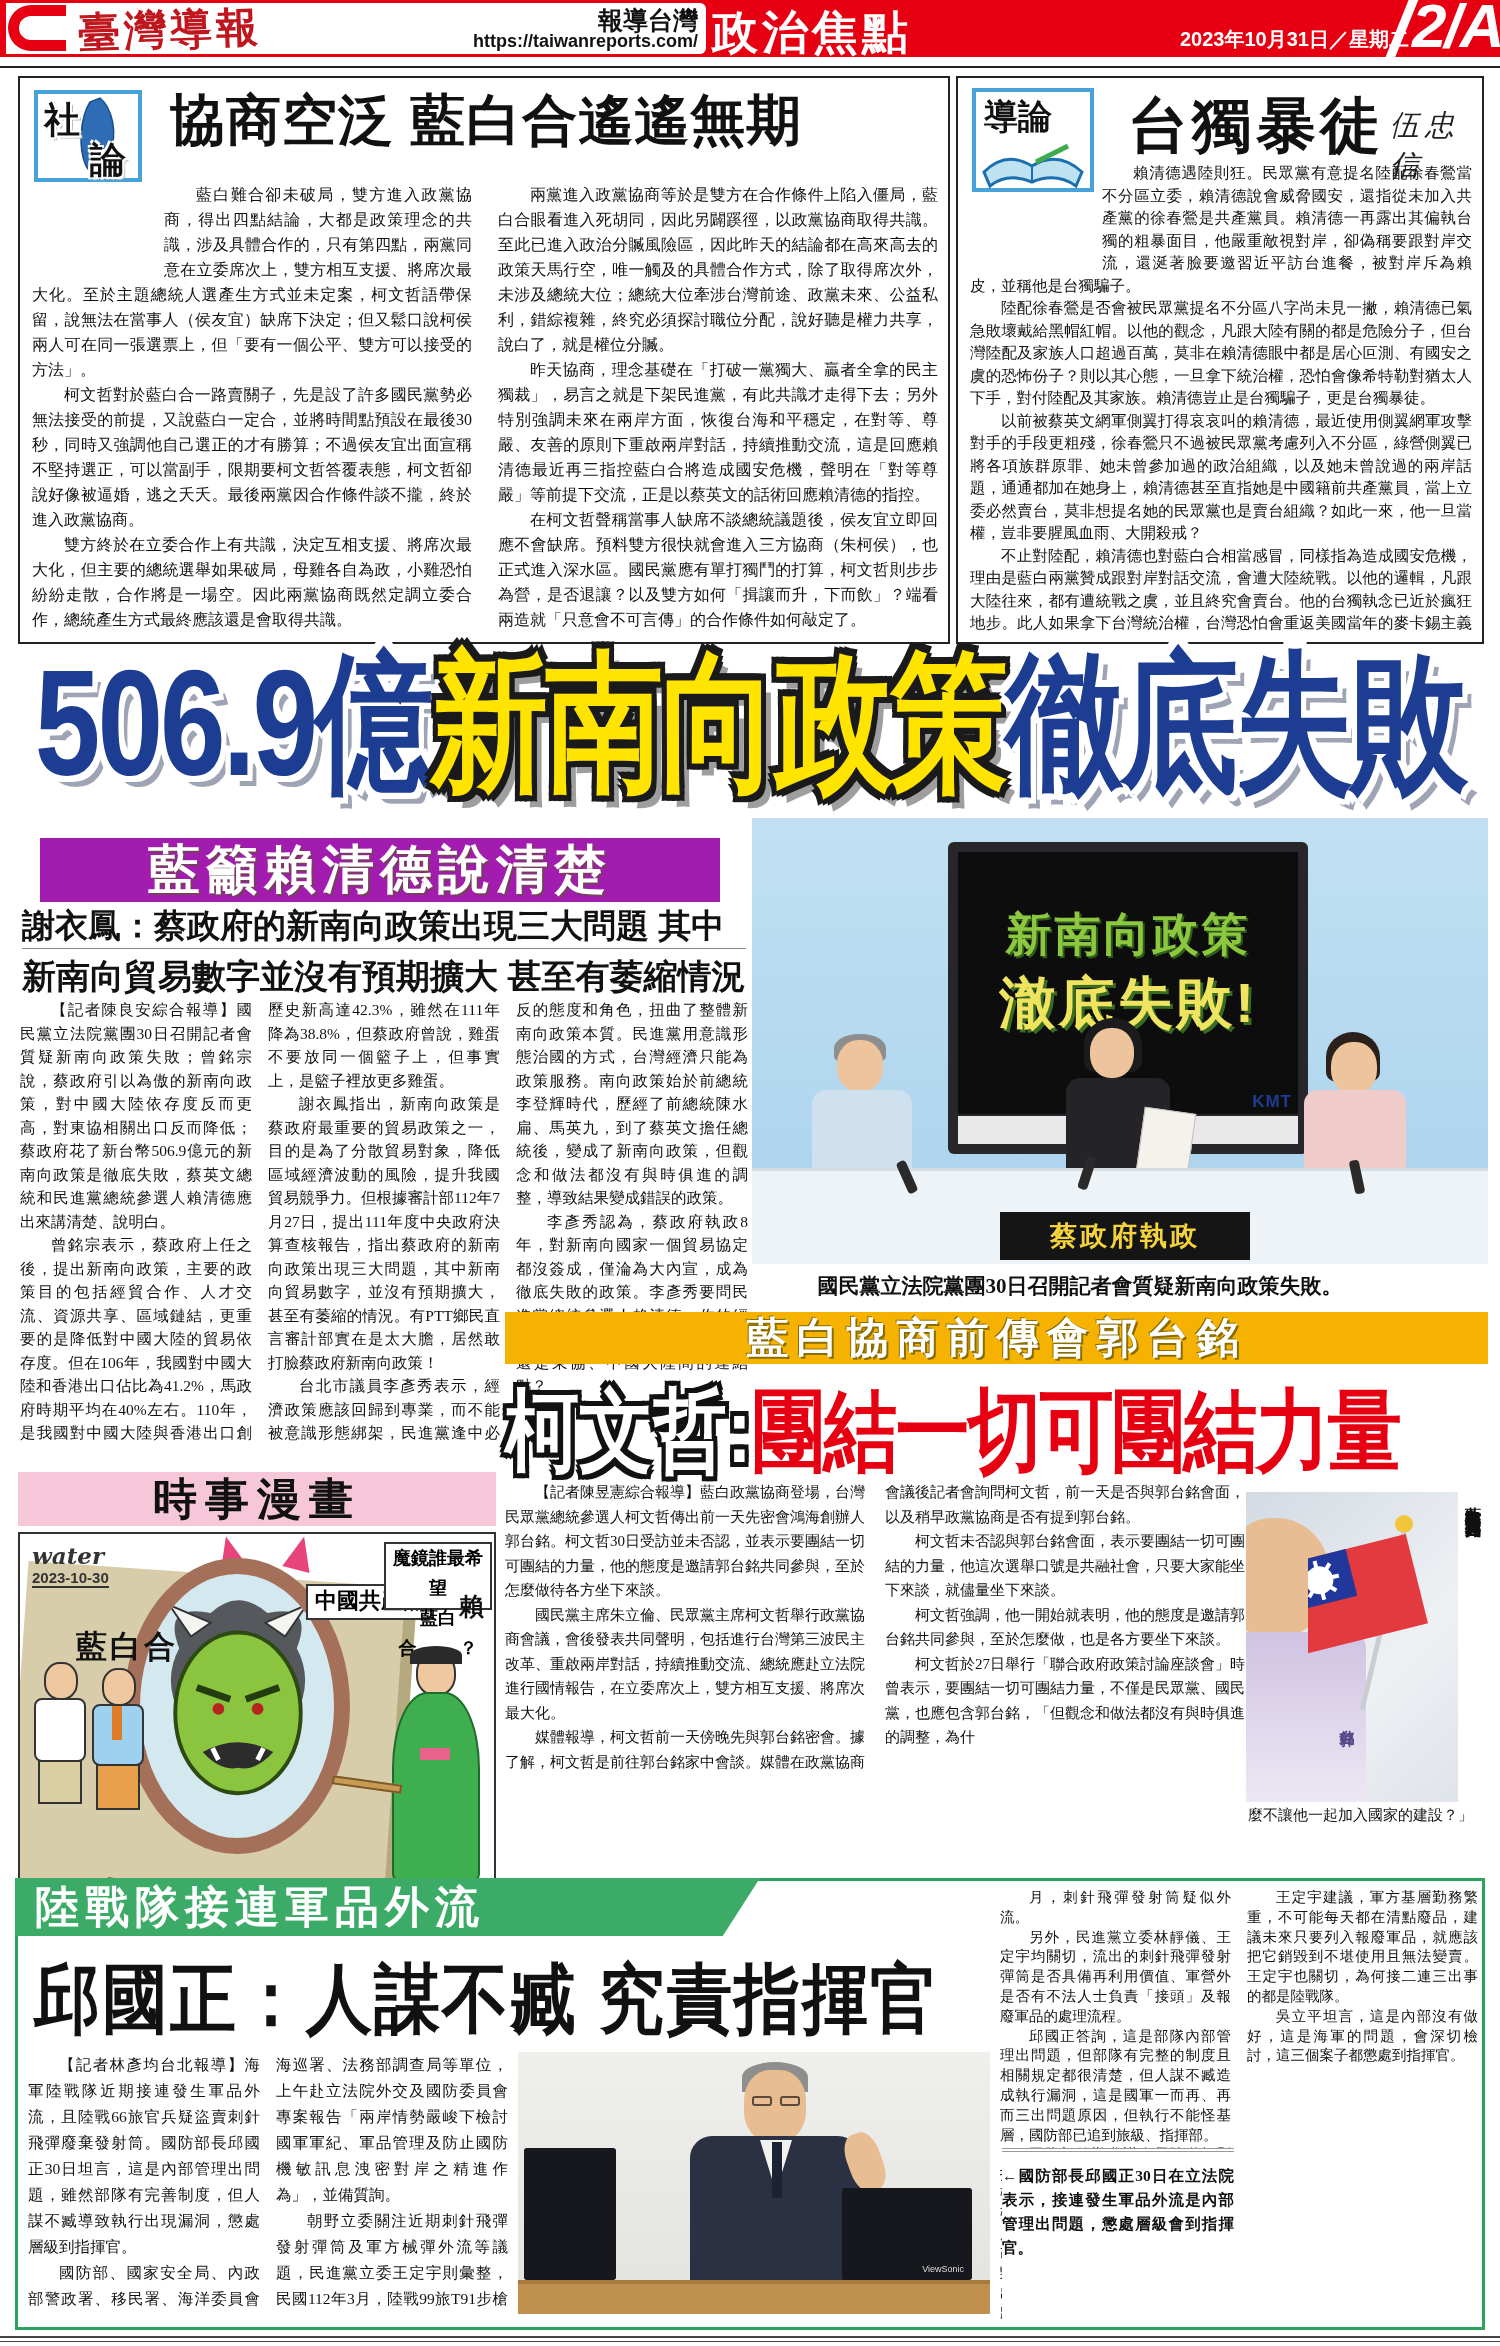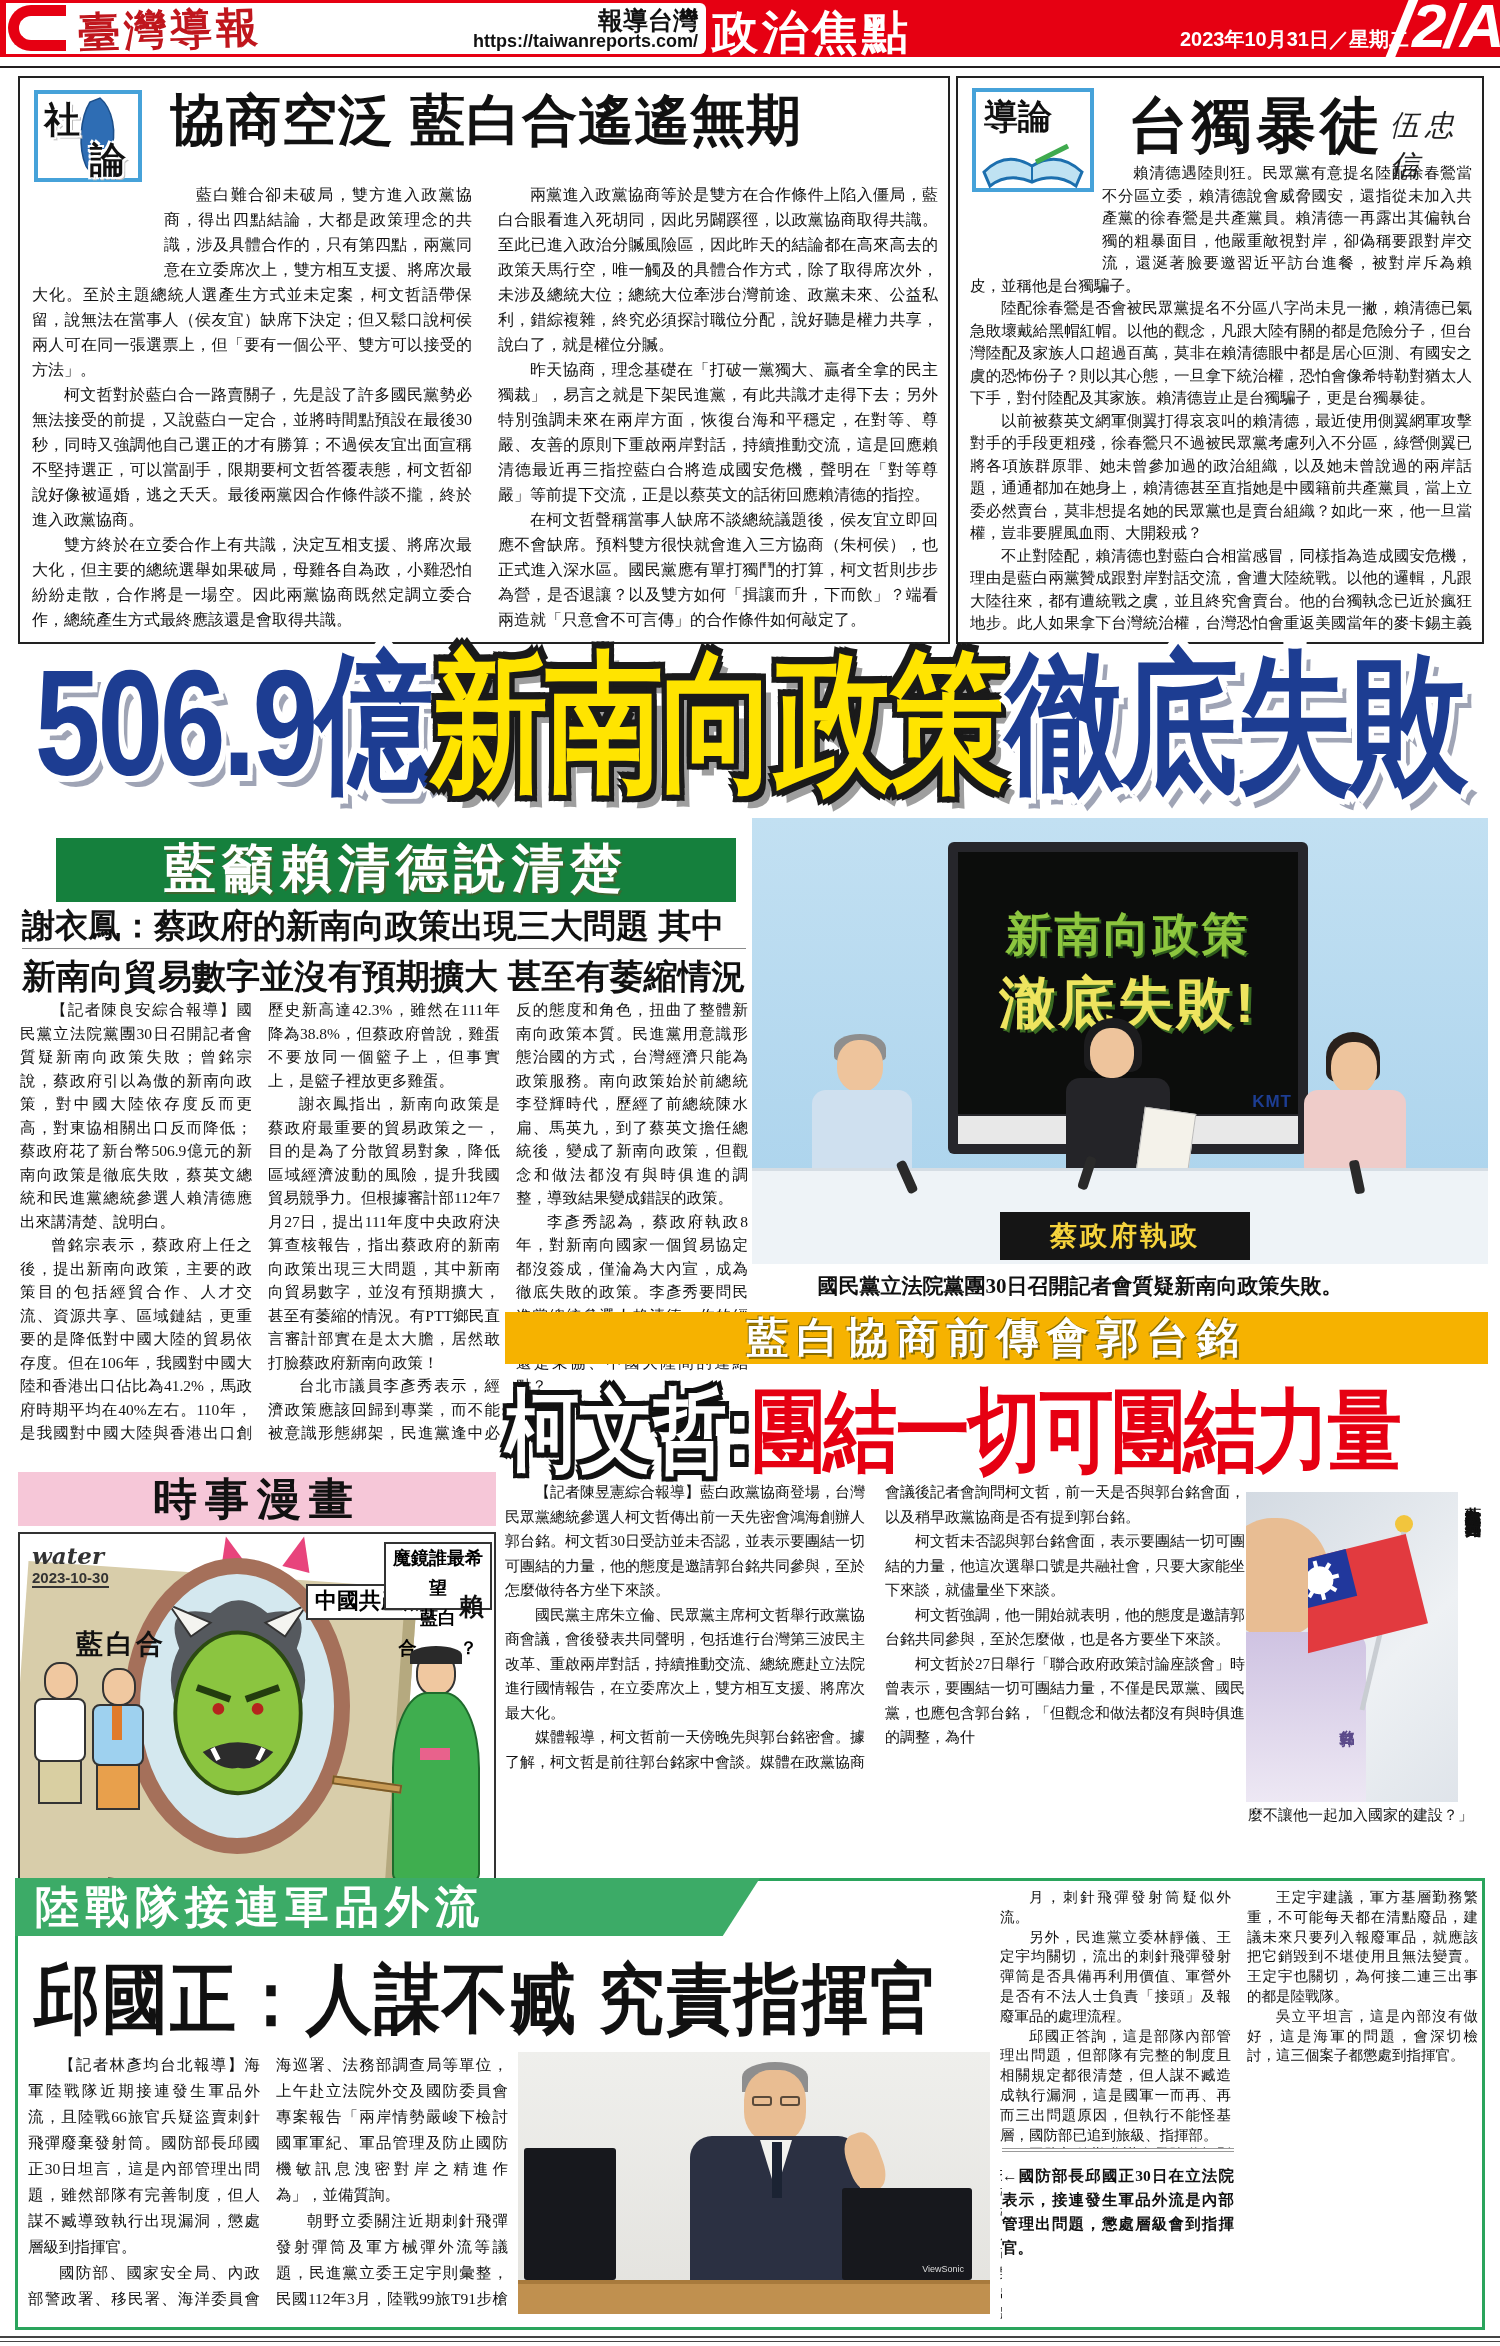--- a/index.html
+++ b/index.html
@@ -40,23 +40,23 @@
   
   .big-headline { left:0; top:644px; width:1500px; text-align:center; white-space:nowrap;
                   font-family:"Liberation Sans", sans-serif; font-size:118px; font-weight:900; letter-spacing:-3px;
                   transform:scaleY(1.28); transform-origin:top; line-height:1.05; }
   .hl-navy { color:#1d3d92;
     text-shadow:-5px -5px 0 #fff,5px -5px 0 #fff,-5px 5px 0 #fff,5px 5px 0 #fff,-5px 0 0 #fff,5px 0 0 #fff,0 -5px 0 #fff,0 5px 0 #fff,9px 9px 0 rgba(16,27,70,.4); }
   .hl-yellow { color:#ffe400;
     text-shadow:-5px -5px 0 #1a1a1a,5px -5px 0 #1a1a1a,-5px 5px 0 #1a1a1a,5px 5px 0 #1a1a1a,-5px 0 0 #1a1a1a,5px 0 0 #1a1a1a,0 -5px 0 #1a1a1a,0 5px 0 #1a1a1a,10px 10px 0 rgba(40,40,40,.45); }
 
   
-  .kicker-khaki { left:40px; top:838px; width:680px; height:64px; background:#15803d; color:#fff; font-family:Liberation Serif, serif;
+  .kicker-khaki { left:40px; top:838px; width:680px; height:64px; background:#a21caf; color:#fff; font-family:Liberation Sans, sans-serif;
                   font-size:52px; font-weight:900; line-height:62px; text-align:center; letter-spacing:6px;
-                  text-shadow:2px 2px 0 rgba(90,85,40,.6);margin-left:16px; }
+                  text-shadow:2px 2px 0 rgba(90,85,40,.6); }
   .lead-sub1 { left:22px; top:904px; width:730px; font-size:33px; font-weight:900; color:#111; font-family:"Liberation Sans", sans-serif; white-space:nowrap; }
   .lead-divider { left:22px; top:948px; width:724px; height:1px; background:#8a8a8a; }
   .lead-sub2 { left:22px; top:954px; width:730px; font-size:34px; font-weight:900; color:#111; font-family:"Liberation Sans", sans-serif; white-space:nowrap; }
   .lead-body { left:20px; top:998px; width:728px; height:468px; column-count:3; column-gap:16px; column-fill:auto;
                font-size:15.5px; line-height:23.5px; text-align:justify; color:#111; overflow:hidden; }
 
   
   .photo1 { left:752px; top:818px; width:736px; height:446px; background:linear-gradient(#c2e0f2,#a9d2ec); overflow:hidden; }
   .tv { position:absolute; left:196px; top:24px; width:360px; height:312px; background:#26262b; border-radius:6px; padding:10px; }
   .tv-screen { position:relative; width:100%; height:262px; background:#0c0d0c; text-align:center; }
@@ -298,21 +298,21 @@
         <circle cx="120" cy="132" r="6" fill="#b5251d"></circle>
         <path d="M64,176 Q100,156 136,176 Q118,196 100,192 Q82,196 64,176Z" fill="#2c2c2c"></path>
         <path d="M74,172 L80,184 M126,172 L120,184" stroke="#fff" stroke-width="5"></path>
       </svg>
     </div>
     <div class="bubble" style="left:286px;top:50px;width:128px;height:36px;font-size:22px;font-weight:bold;line-height:34px;">中國共產黨</div>
     <div class="bubble" style="left:364px;top:8px;width:108px;height:68px;font-size:18px;font-weight:bold;line-height:30px;">
       <div>魔鏡誰最希望</div>
       <div>藍白合....？</div>
     </div>
-    <div class="cartoon-label" style="left:56px;top:92px;font-size:27px;font-weight:bold;letter-spacing:3px;">藍白合</div>
+    <div class="cartoon-label" style="left:56px;top:92px;font-size:31px;font-weight:bold;letter-spacing:3px;">藍白合</div>
 
     <div style="position:absolute;left:8px;top:128px;width:64px;height:150px;">
       <div style="position:absolute;left:16px;top:0;width:34px;height:38px;background:#f0c8a0;border-radius:45%;border:2px solid #333;"></div>
       <div style="position:absolute;left:6px;top:36px;width:52px;height:64px;background:#fff;border:2px solid #333;border-radius:8px;"></div>
       <div style="position:absolute;left:10px;top:98px;width:44px;height:44px;background:#d9cfa2;border:2px solid #333;"></div>
     </div>
     <div style="position:absolute;left:66px;top:134px;width:64px;height:150px;">
       <div style="position:absolute;left:16px;top:0;width:34px;height:38px;background:#f0c8a0;border-radius:45%;border:2px solid #333;"></div>
       <div style="position:absolute;left:6px;top:36px;width:52px;height:62px;background:#9ed1ef;border:2px solid #333;border-radius:8px;"></div>
       <div style="position:absolute;left:26px;top:38px;width:10px;height:34px;background:#e07b2a;"></div>

